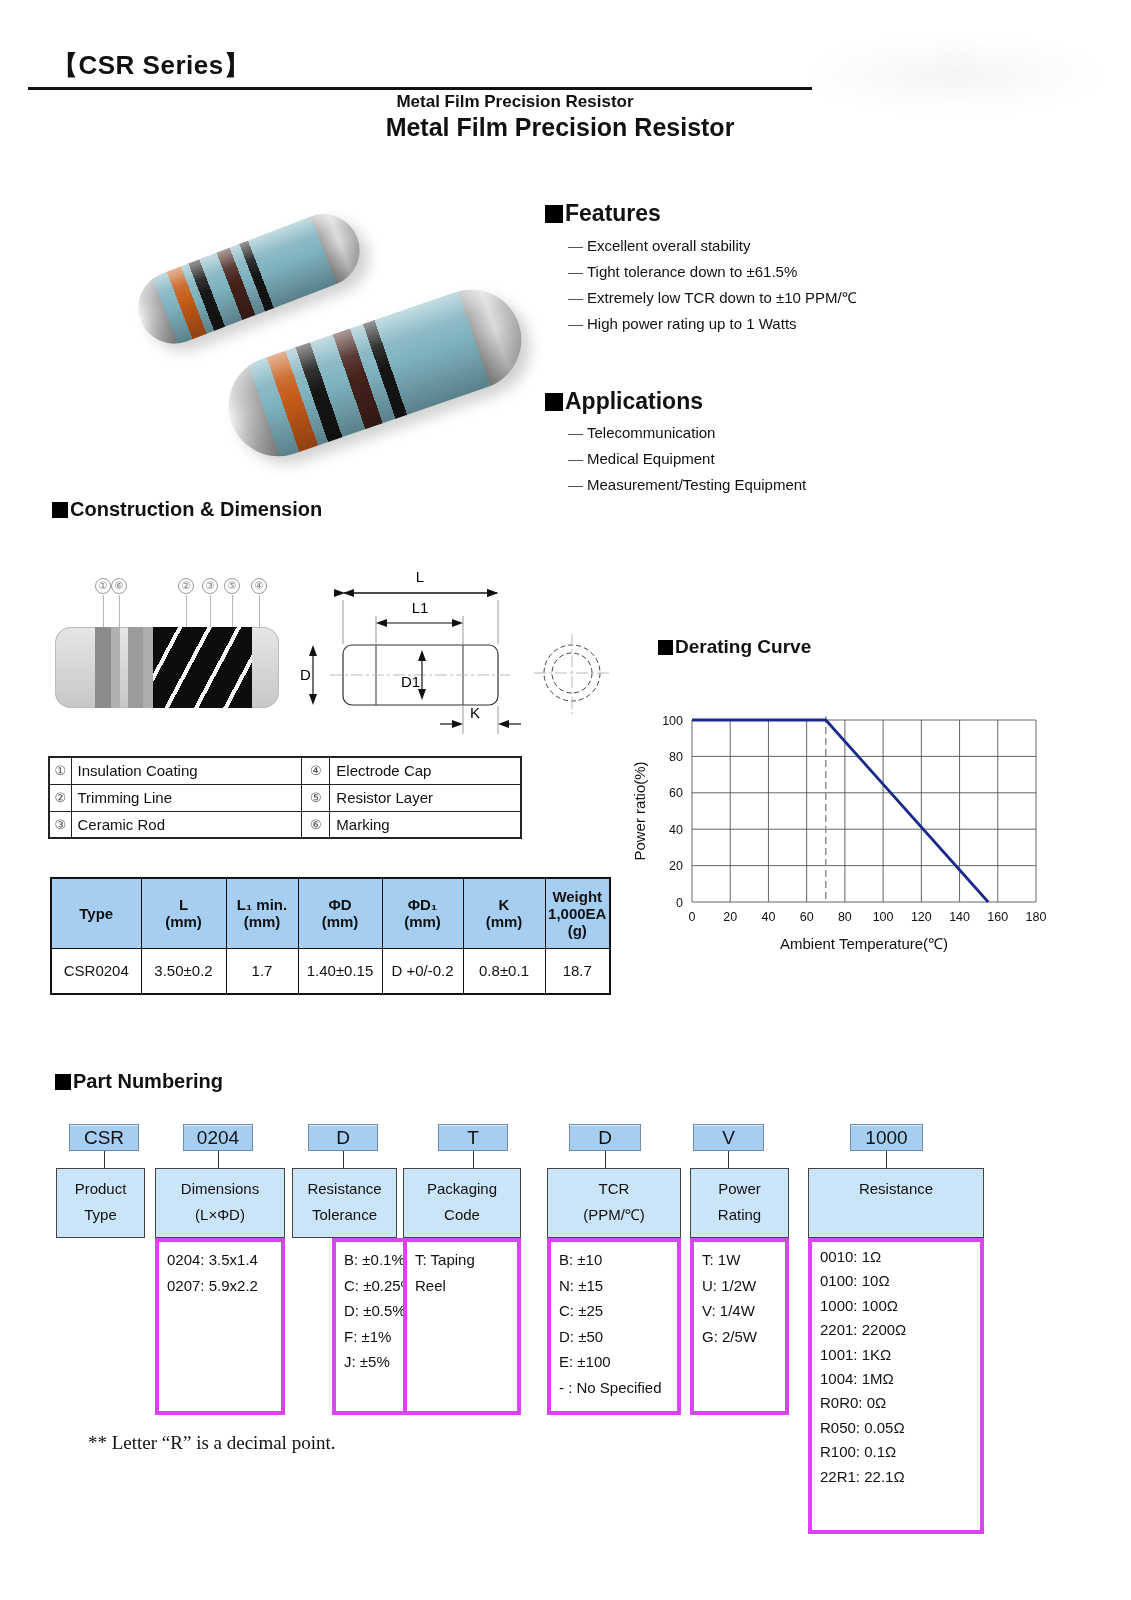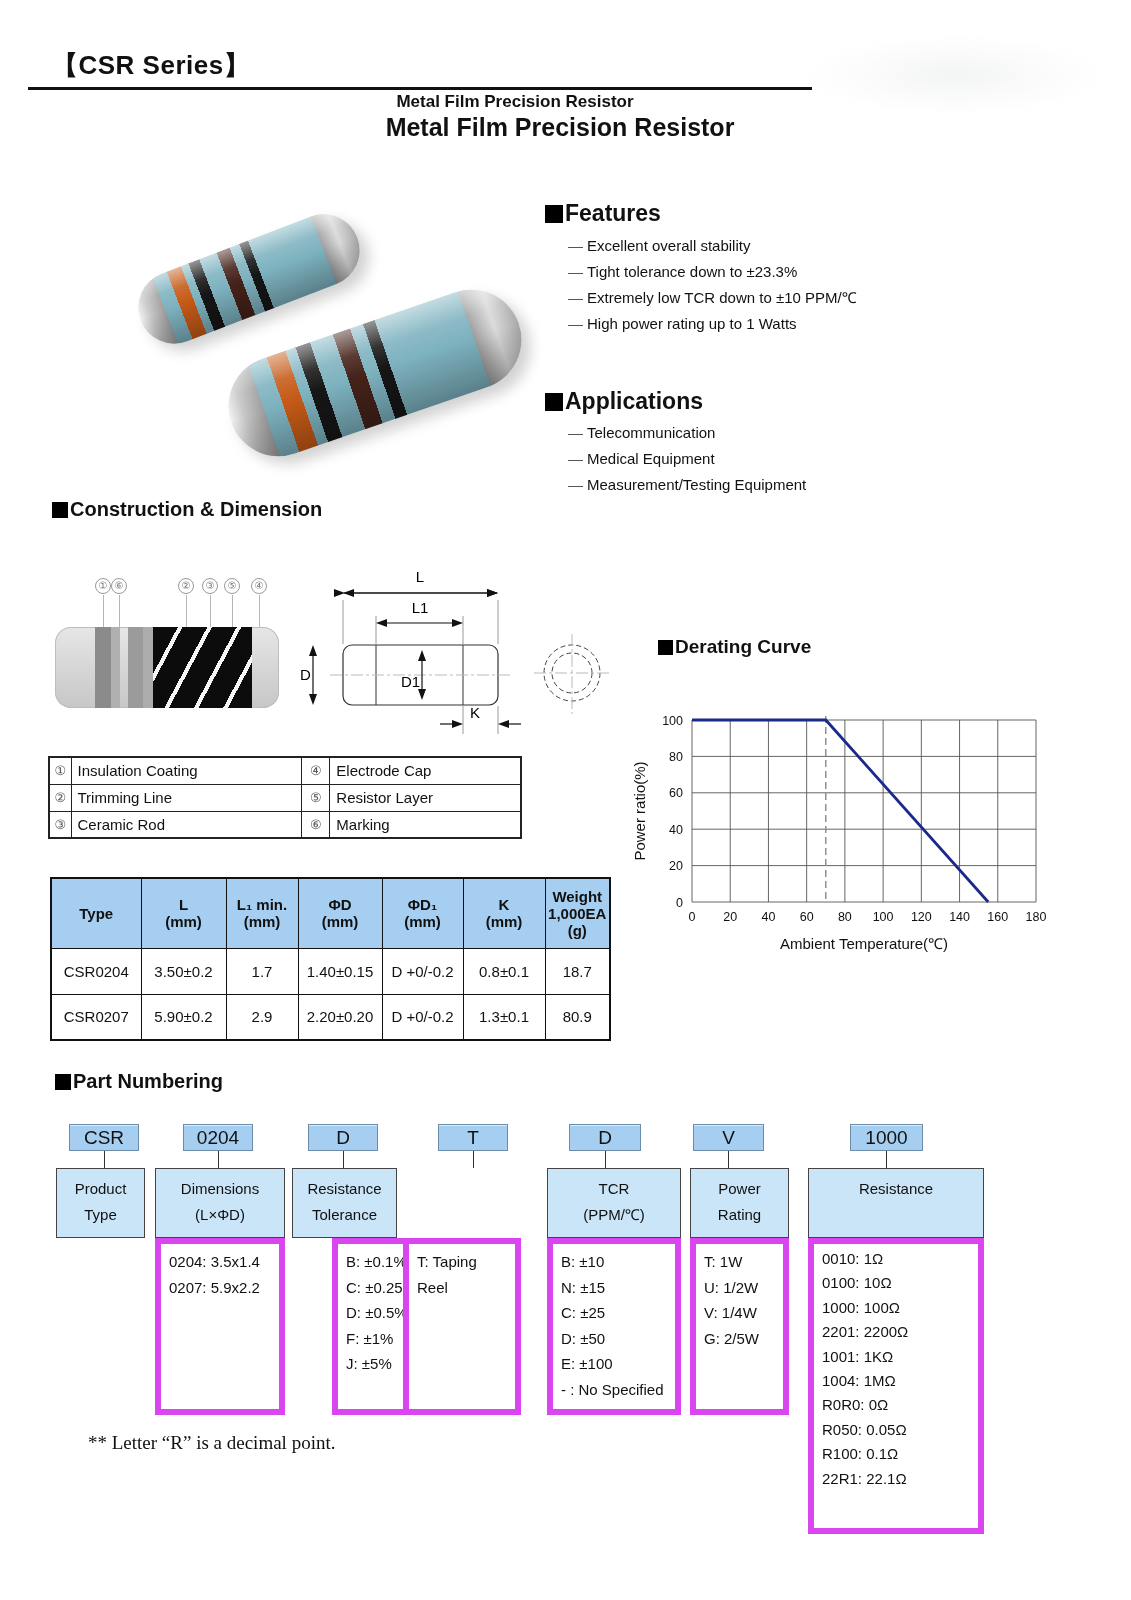--- a/index.html
+++ b/index.html
@@ -83,21 +83,21 @@
 
   
   .chart-wrap{position:absolute;left:630px;top:685px;width:420px;height:280px;}
 
   
   .pn-code{position:absolute;height:27px;background:var(--box-blue);border:1px solid #6d8ca8;
     text-align:center;font-size:19px;line-height:25px;box-shadow:inset 0 1px 0 rgba(255,255,255,.6);}
   .pn-conn{position:absolute;top:1151px;height:17px;width:1px;background:#333;}
   .pn-cat{position:absolute;top:1168px;height:70px;background:var(--cat-blue);border:1px solid #444;
     text-align:center;font-size:15px;line-height:26px;padding-top:7px;white-space:pre-line;}
-  .pn-opt{position:absolute;top:1238px;background:#fff;border:6px solid #d946ef;
+  .pn-opt{position:absolute;top:1238px;background:#fff;border:4px solid #d946ef;
     font-size:15px;line-height:25.5px;padding:5px 8px;}
   .pn-opt.res{line-height:24.4px;padding-top:3px;}
   .footnote{position:absolute;left:88px;top:1432px;font-family:"Liberation Serif",serif;font-size:19px;}
 
   svg text{font-family:"Liberation Sans",sans-serif;}
 </style>
 </head>
 <body>
 
 <div class="page">
@@ -114,21 +114,21 @@
   </div>
 
   <div class="sec-head h-big" style="left:545px;top:200px;"><span class="sq"></span><span>Features</span></div>
   <div class="flist" style="left:568px;top:237px;">
     <div class="row">
         <span class="dash">—</span>
         <span>Excellent overall stability</span>
       </div>
     <div class="row">
         <span class="dash">—</span>
-        <span>Tight tolerance down to ±23.3%</span>
+        <span>Tight tolerance down to ±61.5%</span>
       </div>
     <div class="row">
         <span class="dash">—</span>
         <span>Extremely low TCR down to ±10 PPM/℃</span>
       </div>
     <div class="row">
         <span class="dash">—</span>
         <span>High power rating up to 1 Watts</span>
       </div>
   </div>
@@ -265,29 +265,20 @@
 (g)</th>
     </tr>
     <tr>
       <td>CSR0204</td>
       <td>3.50±0.2</td>
       <td>1.7</td>
       <td>1.40±0.15</td>
       <td>D +0/-0.2</td>
       <td>0.8±0.1</td>
       <td>18.7</td>
-    </tr>
-    <tr>
-      <td>CSR0207</td>
-      <td>5.90±0.2</td>
-      <td>2.9</td>
-      <td>2.20±0.20</td>
-      <td>D +0/-0.2</td>
-      <td>1.3±0.1</td>
-      <td>80.9</td>
     </tr>
   </tbody>
     </table>
 
   <div class="sec-head h-sm" style="left:658px;top:636px;"><span class="sq"></span><span>Derating Curve</span></div>
   <div class="chart-wrap">
     <svg id="derating-svg" width="420" height="280" viewBox="0 0 420 280">
         <line x1="62" y1="35" x2="62" y2="217" stroke="#555" stroke-width="0.9"></line>
         <text x="62" y="236" text-anchor="middle" font-size="12.5" fill="#111">0</text>
         <line x1="100.22222222222223" y1="35" x2="100.22222222222223" y2="217" stroke="#555" stroke-width="0.9"></line>
@@ -344,20 +335,22 @@
   <div class="pn-conn" style="left:605px;"></div>
   <div class="pn-conn" style="left:728px;"></div>
   <div class="pn-conn" style="left:886px;"></div>
 
   <div class="pn-cat" style="left:56px;width:89px;">Product
 Type</div>
   <div class="pn-cat" style="left:155px;width:130px;">Dimensions
 (L×ΦD)</div>
   <div class="pn-cat" style="left:292px;width:105px;">Resistance
 Tolerance</div>
+  <div class="pn-cat" style="left:403px;width:118px;">Packaging
+Code</div>
   <div class="pn-cat" style="left:547px;width:134px;">TCR
 (PPM/℃)</div>
   <div class="pn-cat" style="left:690px;width:99px;">Power
 Rating</div>
   <div class="pn-cat" style="left:808px;width:176px;">Resistance</div>
 
   <div class="pn-opt" style="left:155px;width:130px;height:177px;">
     <div>0204: 3.5x1.4</div>
     <div>0207: 5.9x2.2</div>
   </div>

